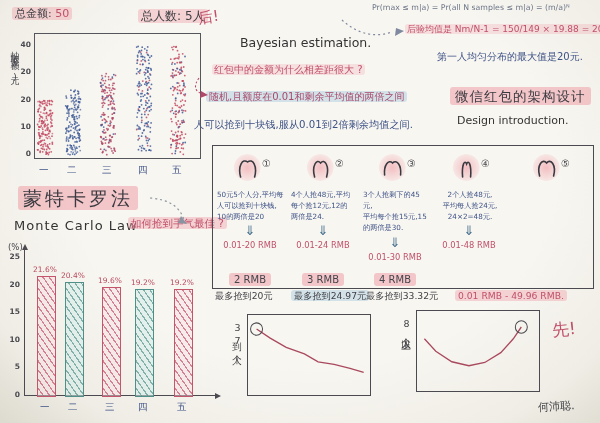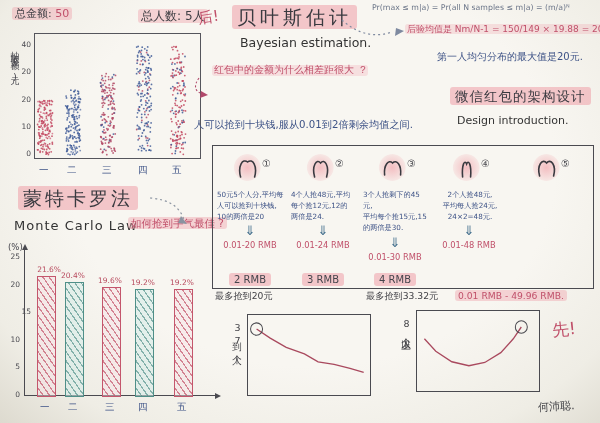--- a/index.html
+++ b/index.html
@@ -9,21 +9,21 @@
     color:#3f3f44;}
   .abs{position:absolute;}
   .red{color:#c0506a;}
   .inkblue{color:#3d5286;}
   .inkdark{color:#3f3f44;}
   .gray{color:#6b7588;}
   .hl-pink{background:rgba(240,166,175,.45);border-radius:3px;padding:0 3px;}
   .hl-pink-strong{background:rgba(238,158,168,.55);border-radius:3px;padding:1px 5px;}
   .hl-blue{background:rgba(186,214,228,.6);border-radius:3px;padding:0 3px;}
   .vtext{writing-mode:vertical-rl;text-orientation:upright;letter-spacing:2px;}
-  .tick-label{position:absolute;font-size:7.5px;color:#4a4a50;text-align:right;}
+  .tick-label{position:absolute;font-size:7.5px;color:#4a4a50;text-align:right;font-weight:bold;}
   .xcat{position:absolute;font-size:9.5px;color:#3d5286;}
   .bar{position:absolute;}
   .bar-red{border:1.3px solid #c4566c;
     background:repeating-linear-gradient(55deg, rgba(196,86,108,0) 0 4px, rgba(196,86,108,.7) 4px 5.2px), rgba(246,224,228,.45);}
   .bar-teal{border:1.3px solid #4f8f88;
     background:repeating-linear-gradient(55deg, rgba(79,143,136,0) 0 4px, rgba(79,143,136,.65) 4px 5.2px), rgba(212,235,232,.55);}
   .bar-label{position:absolute;font-size:7.5px;color:#b84a5e;width:32px;text-align:center;}
   #strip-chart{left:8px;top:30px;width:212px;height:152px;}
   #strip-plot{position:absolute;left:26px;top:3px;width:165px;height:124px;border:1.2px solid #55555c;}
   #bar-chart{left:8px;top:242px;width:215px;height:178px;}
@@ -927,49 +927,49 @@
   <div class="abs" style="left:128px;top:217px;font-size:10.5px;">
     <span class="hl-pink red">如何抢到手气最佳 ?</span>
   </div>
   <div id="bar-chart" class="abs">
     <div class="abs" style="left:0;top:0;font-size:8.5px;color:#45454c;">(%)</div>
     <div class="axis" style="left:16px;top:8px;width:1.2px;height:146px;"></div>
     <div class="axis" style="left:16px;top:153px;width:192px;height:1.2px;"></div>
     <div class="abs" style="left:13.5px;top:2px;width:0;height:0;border-left:3.5px solid transparent;border-right:3.5px solid transparent;border-bottom:6px solid #4a4a50;"></div>
     <div class="abs" style="left:207px;top:150.5px;width:0;height:0;border-top:3.5px solid transparent;border-bottom:3.5px solid transparent;border-left:6px solid #4a4a50;"></div>
   <div class="bar bar-red" style="left: 28.5px; top: 33.768px; width: 17px; height: 119.232px;"></div>
-      <div class="bar-label" style="left: 21px; top: 22.768px; text-align: right;">21.6%</div>
+      <div class="bar-label" style="left: 21px; top: 22.768px;">21.6%</div>
       <div class="xcat" style="left: 32px; top: 159px;">一</div>
       <div class="bar bar-teal" style="left: 56.5px; top: 40.392px; width: 17px; height: 112.608px;"></div>
       <div class="bar-label" style="left: 49px; top: 29.392px;">20.4%</div>
       <div class="xcat" style="left: 60px; top: 159px;">二</div>
       <div class="bar bar-red" style="left: 93.5px; top: 44.808px; width: 17px; height: 108.192px;"></div>
       <div class="bar-label" style="left: 86px; top: 33.808px;">19.6%</div>
       <div class="xcat" style="left: 97px; top: 159px;">三</div>
       <div class="bar bar-teal" style="left: 126.5px; top: 47.016px; width: 17px; height: 105.984px;"></div>
       <div class="bar-label" style="left: 119px; top: 36.016px;">19.2%</div>
       <div class="xcat" style="left: 130px; top: 159px;">四</div>
       <div class="bar bar-red" style="left: 165.5px; top: 47.016px; width: 17px; height: 105.984px;"></div>
       <div class="bar-label" style="left: 158px; top: 36.016px;">19.2%</div>
       <div class="xcat" style="left: 169px; top: 159px;">五</div>
       <div class="tick-label" style="left: 0px; width: 12px; top: 10px;">25</div>
       <div class="tick-label" style="left: 0px; width: 12px; top: 37.6px;">20</div>
-      <div class="tick-label" style="left: 11px; width: 12px; top: 65.2px;">15</div>
+      <div class="tick-label" style="left: 0px; width: 12px; top: 65.2px;">15</div>
       <div class="tick-label" style="left: 0px; width: 12px; top: 92.8px;">10</div>
       <div class="tick-label" style="left: 0px; width: 12px; top: 120.4px;">5</div>
       <div class="tick-label" style="left: 0px; width: 12px; top: 148px;">0</div>
     </div>
 
   <div class="abs red" style="left:198px;top:8px;font-size:15px;transform:rotate(-8deg);">后!</div>
-  <div class="abs" style="left:232px;top:5px;font-size:19px;letter-spacing:4px;color:#3a3a40;">
-    <span class="hl-pink-strong">贝叶斯估计</span>
-  </div>
   <div class="abs" style="left:240px;top:35px;font-size:12.5px;color:#333;">Bayesian estimation.</div>
   <div class="abs" style="left:212px;top:63px;font-size:10px;">
-    <span class="red" style="background:rgba(240,166,175,.28);border-radius:3px;padding:0 2px;font-family:Liberation Mono, monospace;">红包中的金额为什么相差距很大 ?</span>
+    <span class="red" style="background:rgba(240,166,175,.28);border-radius:3px;padding:0 2px;">红包中的金额为什么相差距很大 ?</span>
+  </div>
+  <div class="abs" style="left:206px;top:90px;font-size:10px;">
+    <span class="hl-blue" style="color:#a9496a;">随机,且额度在0.01和剩余平均值的两倍之间</span>
   </div>
   <div class="abs inkblue" style="left:194px;top:118px;font-size:10.2px;">人可以抢到十块钱,服从0.01到2倍剩余均值之间.</div>
   <div class="abs gray" style="left:372px;top:3px;font-size:7.8px;white-space:nowrap;">Pr(max ≤ m|a) = Pr(all N samples ≤ m|a) = (m/a)ᴺ</div>
   <div class="abs" style="left:405px;top:23px;font-size:9px;white-space:nowrap;">
     <span class="red" style="background:rgba(240,166,175,.3);border-radius:3px;padding:0 2px;">后验均值是 Nm/N-1 = 150/149 × 19.88 = 20.01</span>
   </div>
   <div class="abs inkblue" style="left:437px;top:50px;font-size:10px;white-space:nowrap;">第一人均匀分布的最大值是20元.</div>
 
   <div class="abs" style="left:450px;top:88px;font-size:13.5px;letter-spacing:1px;color:#3a3a40;white-space:nowrap;">
     <span class="hl-pink-strong">微信红包的架构设计</span>
@@ -1046,20 +1046,21 @@
         <span class="blob"></span>
         <svg class="packet" width="24" height="26" viewBox="0 0 24 26">
             <path d="M5 21 C2 10, 8 3, 12 8 C16 3, 22 10, 19 21" fill="none" stroke="#3a3a40" stroke-width="1.6" stroke-linecap="round"></path>
           </svg>
         <span class="circnum">⑤</span>
       </div>
     </div>
   </div>
 
   <div class="abs inkdark" style="left:215px;top:290px;font-size:9.2px;white-space:nowrap;">最多抢到20元</div>
+  <div class="abs" style="left:291px;top:290px;font-size:9.2px;white-space:nowrap;"><span class="hl-blue inkdark">最多抢到24.97元</span></div>
   <div class="abs inkdark" style="left:366px;top:290px;font-size:9.2px;white-space:nowrap;">最多抢到33.32元</div>
   <div class="abs" style="left:455px;top:290px;font-size:9.2px;white-space:nowrap;"><span class="hl-pink red">0.01 RMB - 49.96 RMB.</span></div>
 
   <div class="abs vtext inkdark" style="left:230px;top:322px;font-size:9.5px;letter-spacing:1px;">3到7个人</div>
   <div id="mini-left" class="abs mini-box" style="left:247px;top:314px;width:122px;height:80px;"><svg viewBox="0 0 122 78" width="100%" height="100%" preserveAspectRatio="none">
         <polyline points="8.6,13.7 22.2,22.6 38.2,31.6 56.4,38.0 70.1,45.7 86.1,48.2 102.0,52.1 115.7,55.9" fill="none" stroke="#a9495e" stroke-width="1.3"></polyline>
         <circle cx="8.56" cy="13.68" r="6" fill="none" stroke="#4a4a50" stroke-width="1"></circle>
       </svg></div>
   <div class="abs vtext inkdark" style="left:399px;top:318px;font-size:9.5px;letter-spacing:1px;">8个人以上</div>
   <div id="mini-right" class="abs mini-box" style="left:416px;top:310px;width:122px;height:80px;"><svg viewBox="0 0 122 78" width="100%" height="100%" preserveAspectRatio="none">

